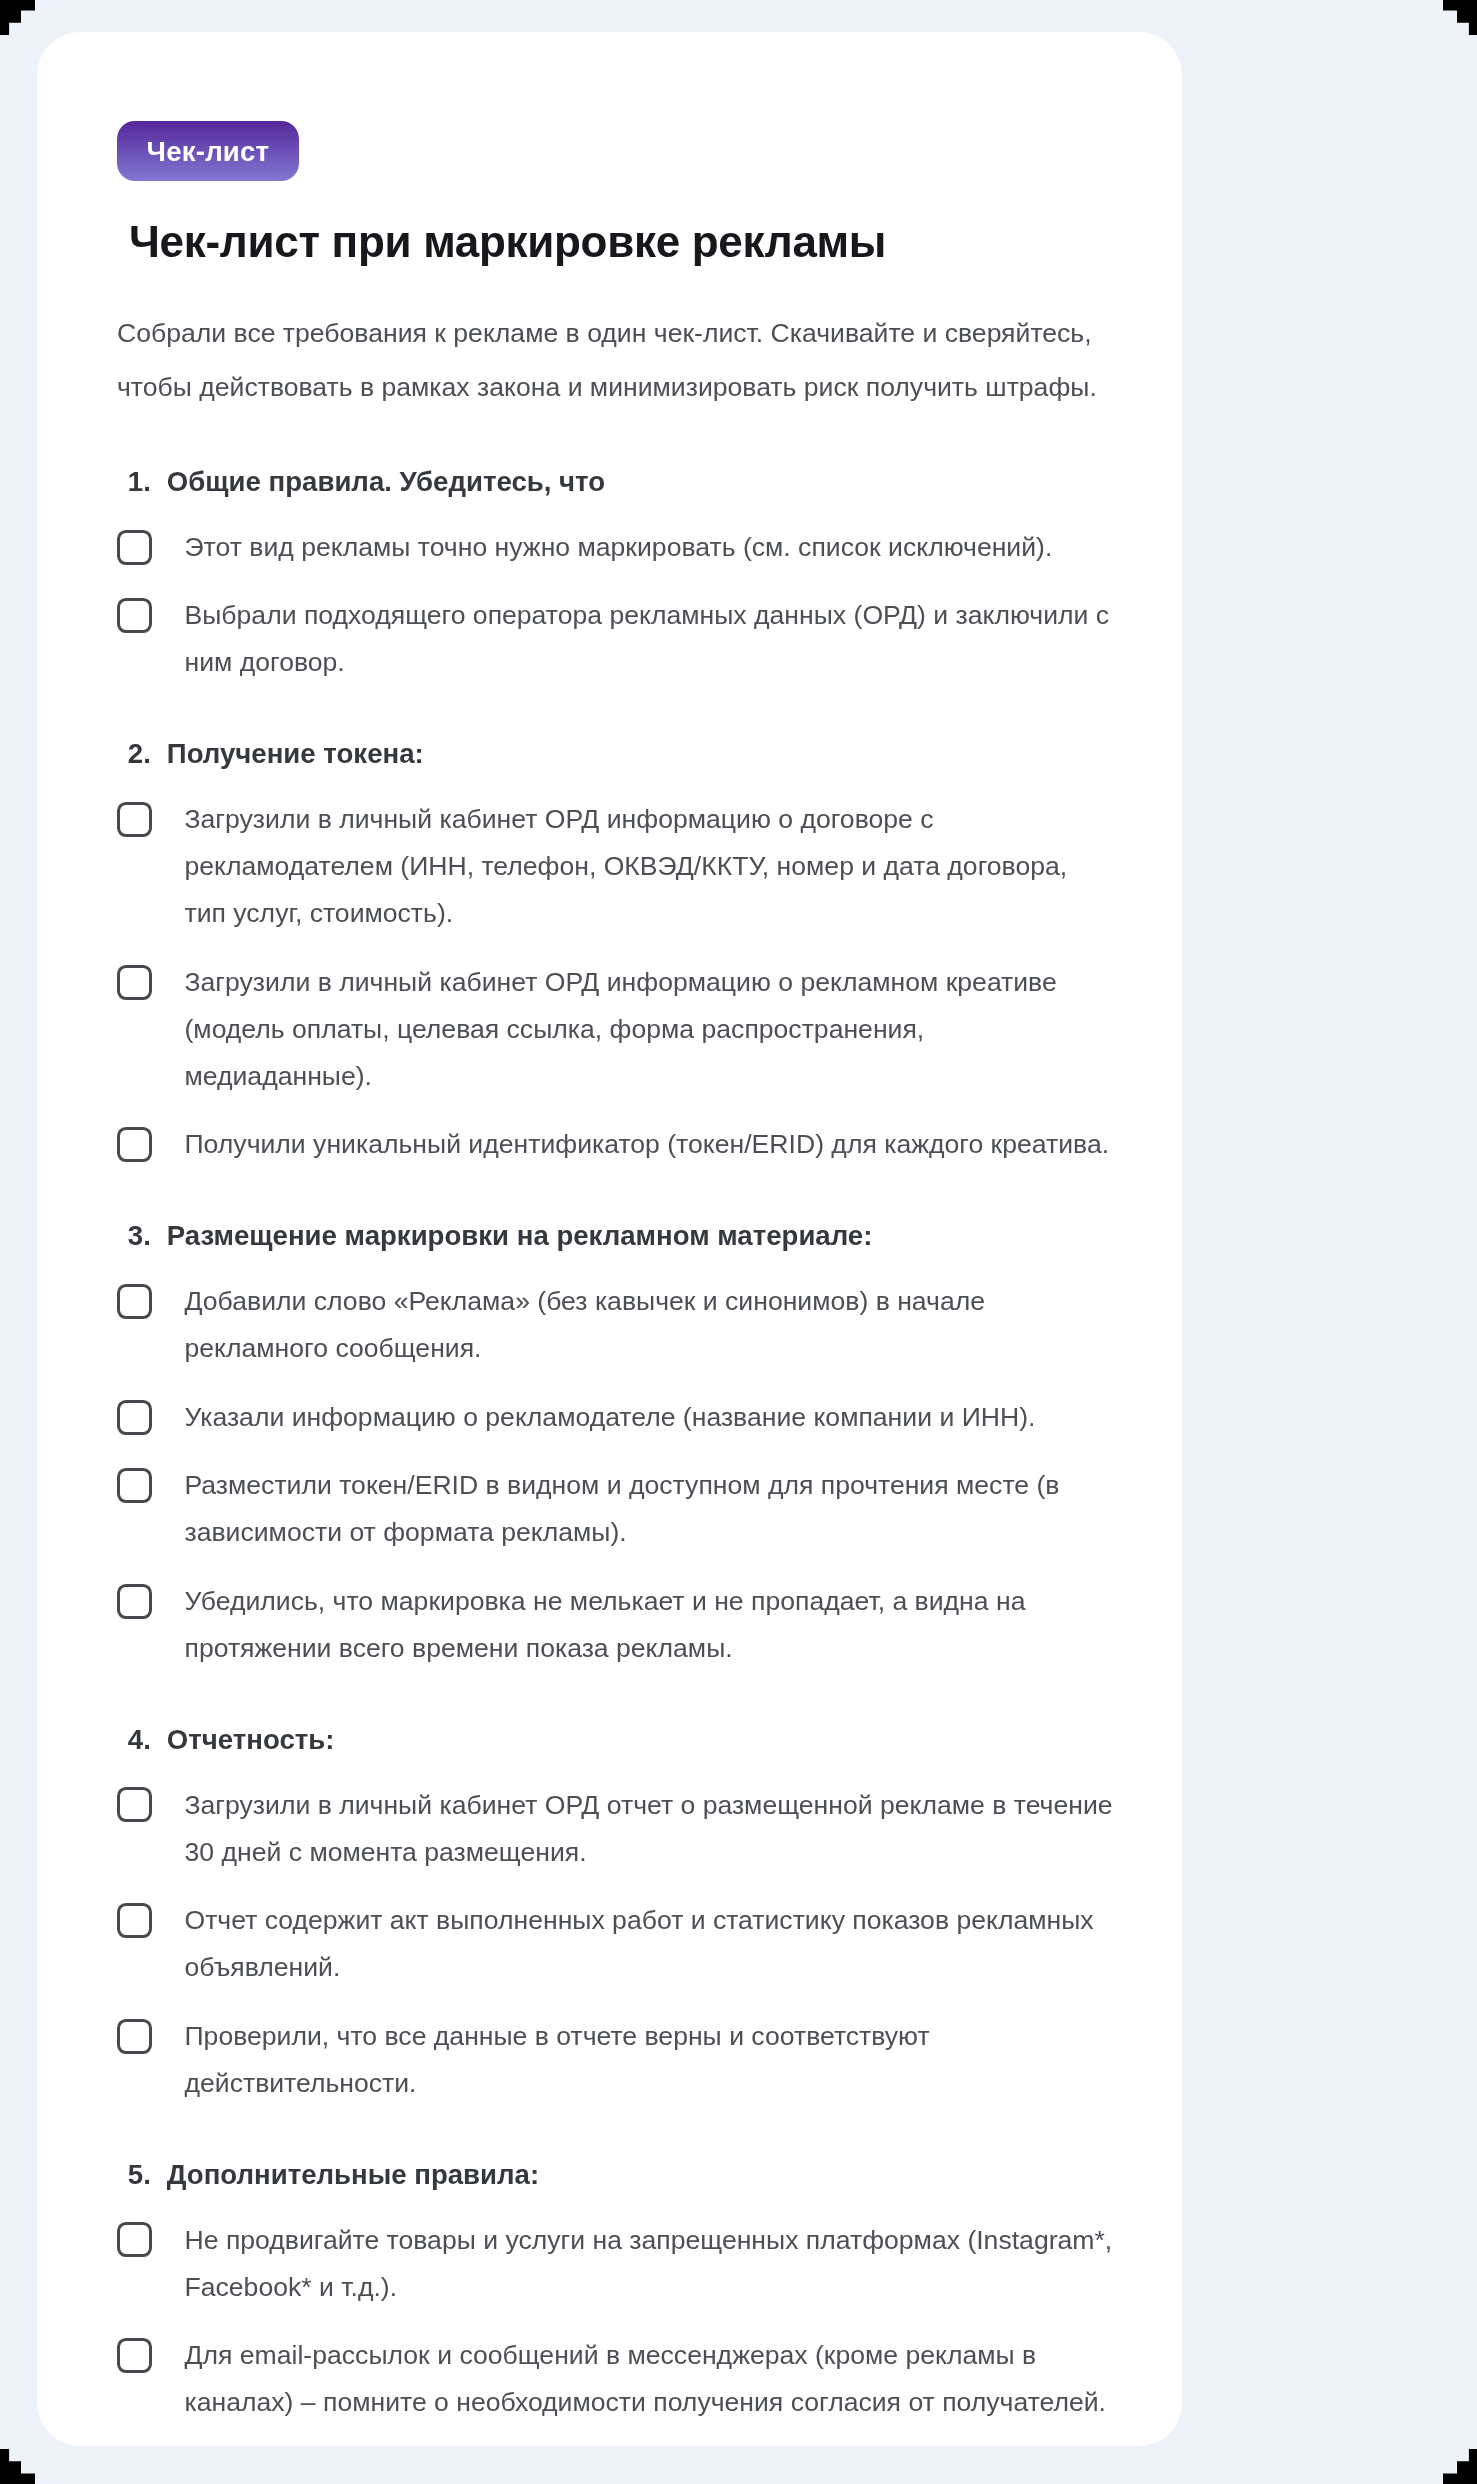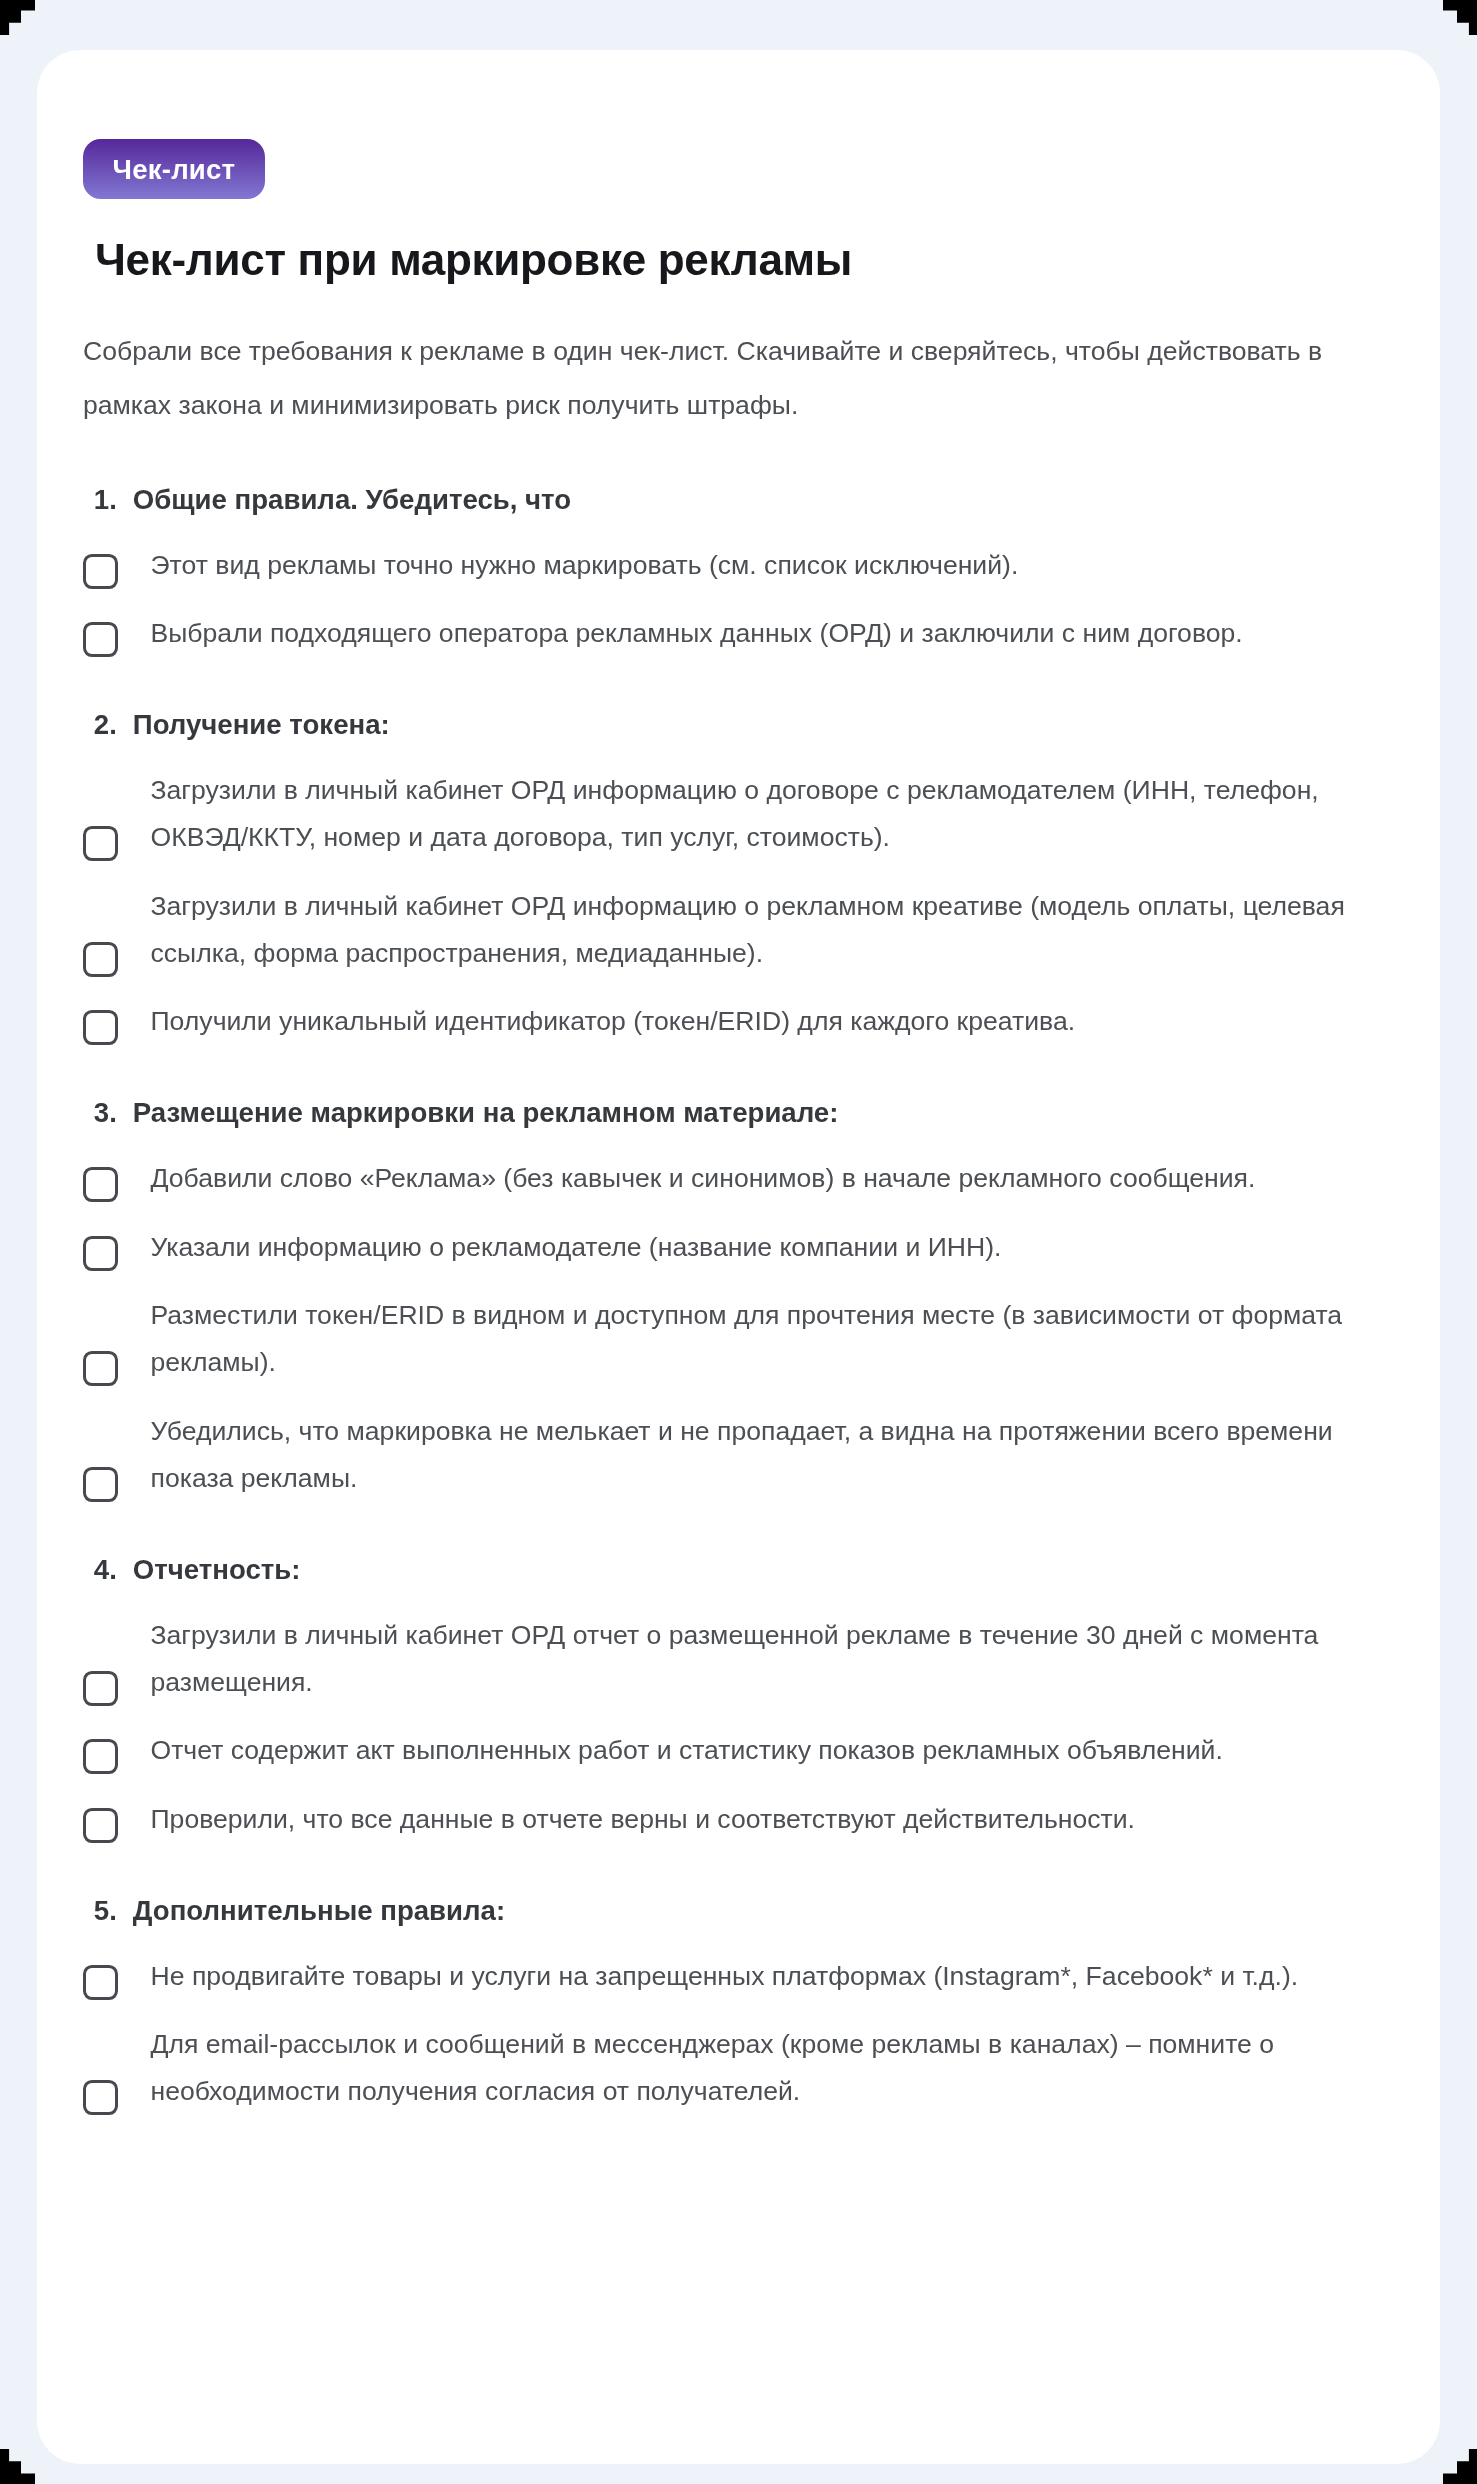--- a/index.html
+++ b/index.html
@@ -18,25 +18,25 @@
     clip-path: polygon(0 0, 100% 0, 100% 30%, 60% 30%, 60% 65%, 26% 65%, 26% 100%, 0 100%);
     z-index: 5;
   }
   .pixel-corner.tl { top: 0; left: 0; }
   .pixel-corner.tr { top: 0; right: 0; transform: scaleX(-1); }
   .pixel-corner.bl { bottom: 0; left: 0; transform: scaleY(-1); }
   .pixel-corner.br { bottom: 0; right: 0; transform: scale(-1,-1); }
 
   .card {
     position: absolute;
-    left: 37px; top: 50px;
-    width: 1403px; height: 2414px;
+    left: 37px; top: 32px;
+    width: 1145px; height: 2414px;
     background: #ffffff;
     border-radius: 43px;
-    padding: 89px 69px 69px 46px;
+    padding: 89px 69px 69px 80px;
   }
   .badge {
     display: inline-block;
     background: linear-gradient(180deg, #56279b 0%, #8278d2 100%);
     color: #ffffff;
     font-size: 27.6px;
     font-weight: 600;
     line-height: 1;
     padding: 16.7px 29.6px 15.8px 29.6px;
     border-radius: 17.7px;
@@ -67,21 +67,21 @@
     font-weight: 700;
     color: #35383d;
     line-height: 33px;
   }
   .section-heading .sec-num {
     flex: none;
     width: 39px;
   }
   .item {
     display: flex;
-    align-items: flex-end;
+    align-items: flex-start;
     margin-bottom: 21.7px;
   }
   .item:last-child { margin-bottom: 0; }
   .checkbox {
     flex: none;
     width: 35px; height: 35px;
     border: 3px solid #48494f;
     border-radius: 8.9px;
     background: #ffffff;
     margin: 5.9px 32.5px 0 0;

